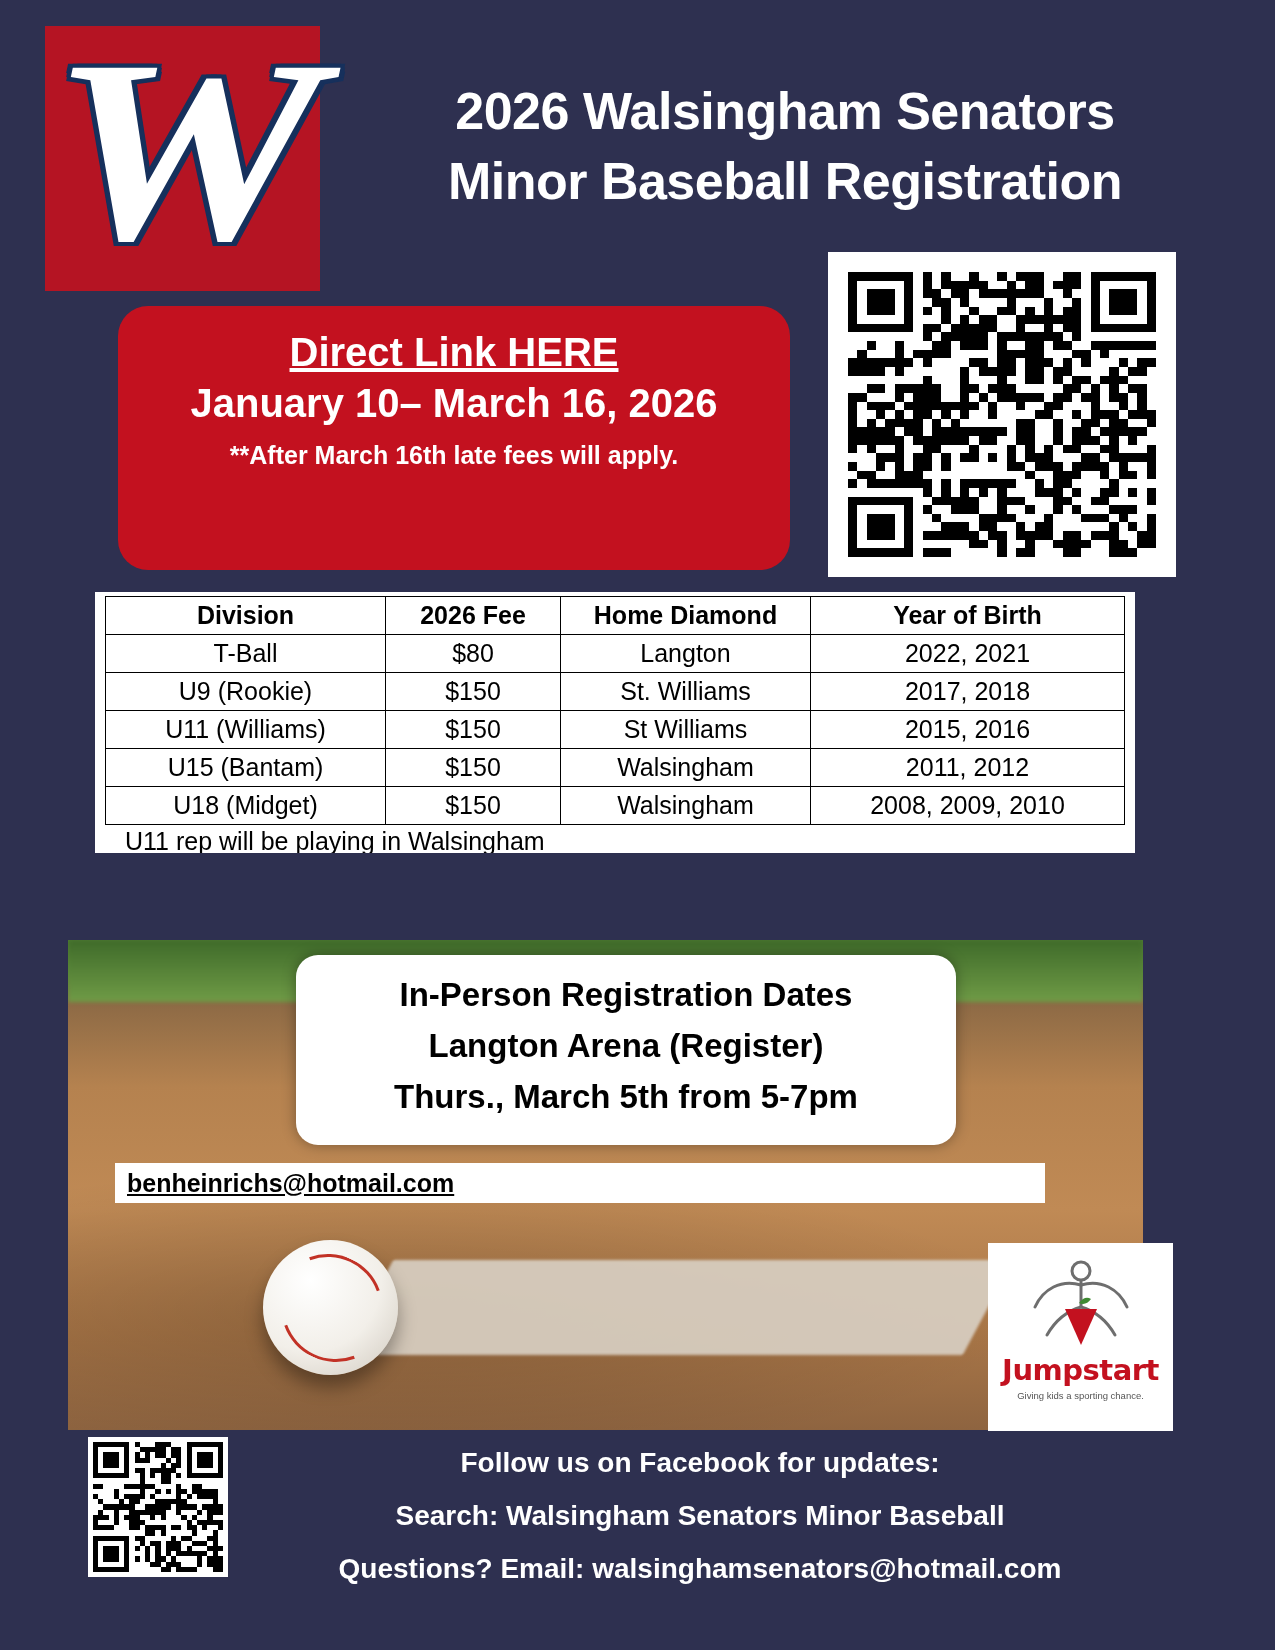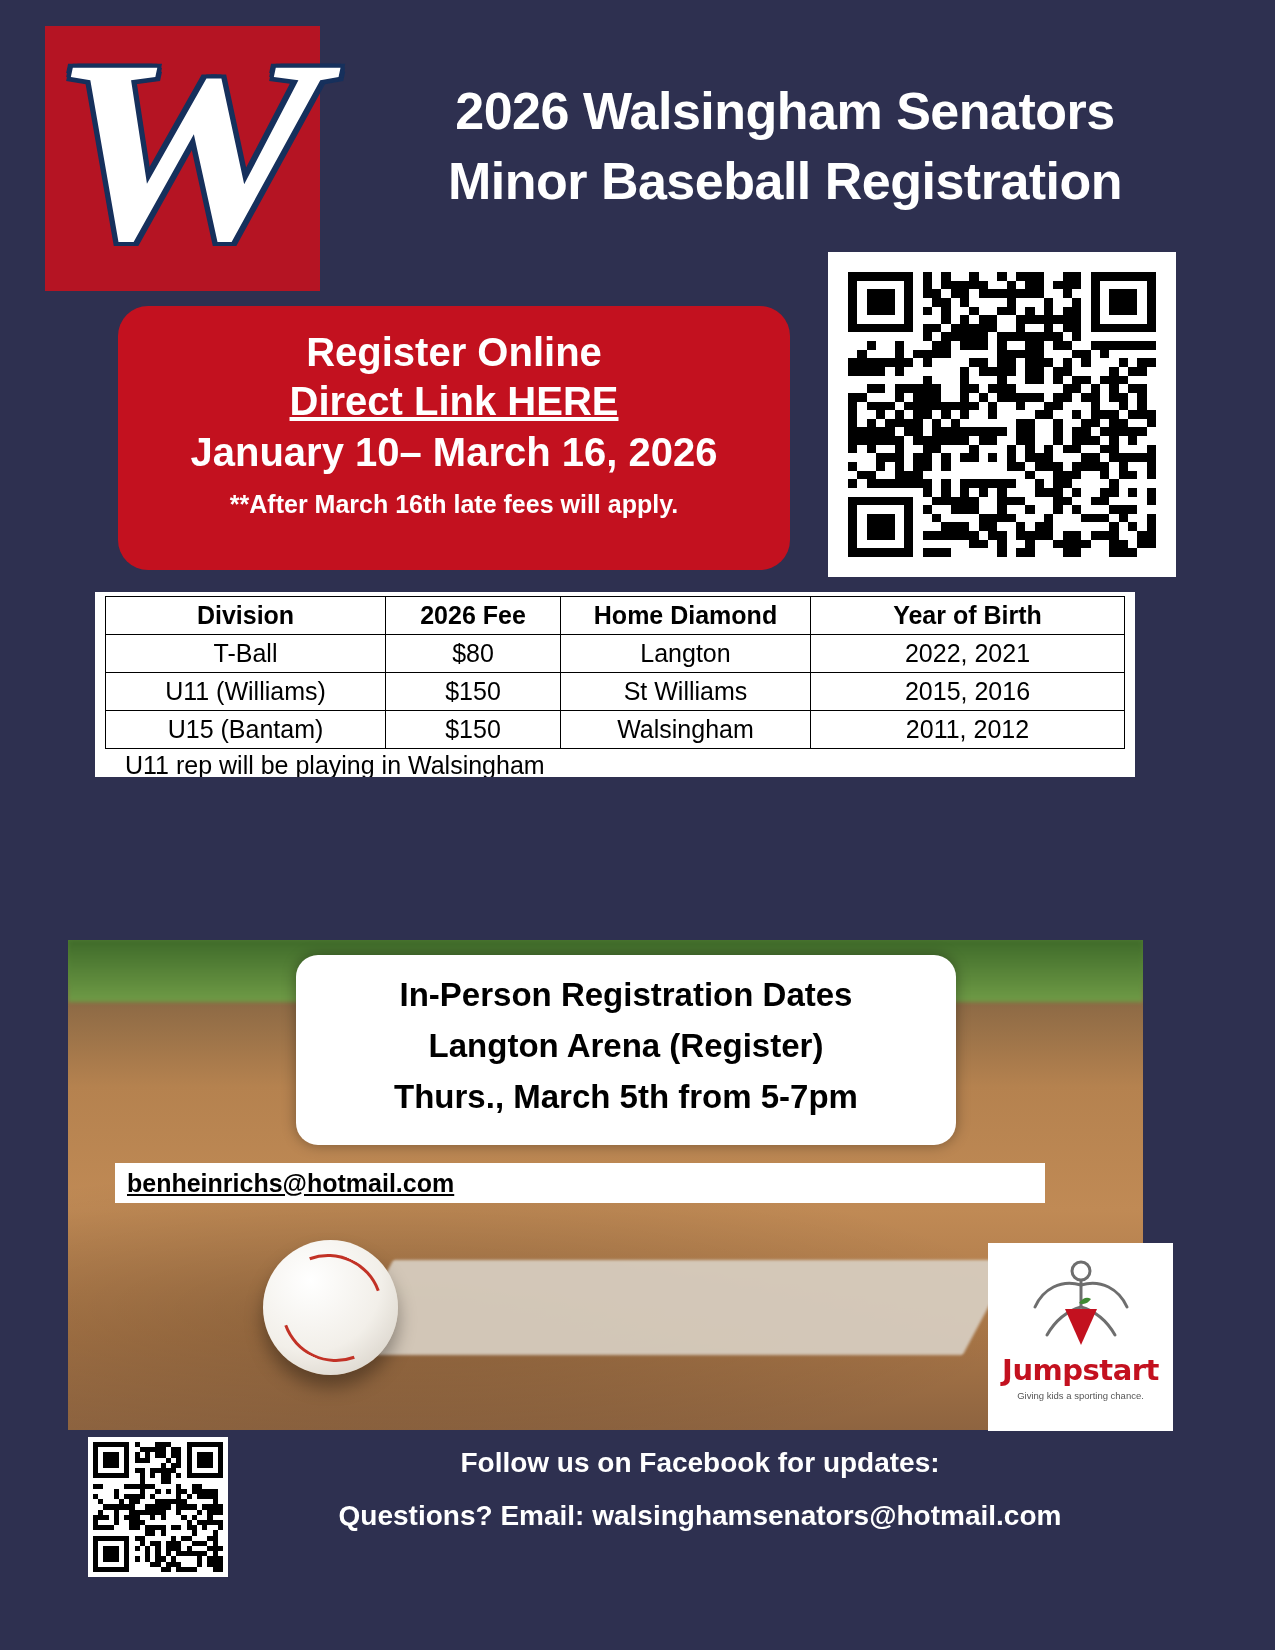--- a/index.html
+++ b/index.html
@@ -264,21 +264,20 @@
   <div class="logo-box">
     <span class="logo-w">W</span>
   </div>
   <div class="title-block">
     <div class="title-line">2026 Walsingham Senators</div>
     <div class="title-line">Minor Baseball Registration</div>
   </div>
 </div>
 
 <div class="register-box">
-  <div class="reg-line1">Register Online</div>
   <div class="reg-line2">Direct Link HERE</div>
   <div class="reg-line3">January 10– March 16, 2026</div>
   <div class="reg-note">**After March 16th late fees will apply.</div>
 </div>
 
 <div class="qr-main">
   <div class="qr-grid" id="qr-main-grid" style="grid-template-columns: repeat(33, 1fr); grid-template-rows: repeat(33, 1fr);">
       <i style="background: rgb(0, 0, 0);"></i>
       <i style="background: rgb(0, 0, 0);"></i>
       <i style="background: rgb(0, 0, 0);"></i>
@@ -1382,30 +1381,42 @@
       </tr>
     </thead>
     <tbody id="fee-rows">
         <tr>
           <td class="col0">T-Ball</td>
           <td class="col1">$80</td>
           <td class="col2">Langton</td>
           <td>2022, 2021</td>
         </tr>
         <tr>
+          <td class="col0">U9 (Rookie)</td>
+          <td class="col1">$150</td>
+          <td class="col2">St. Williams</td>
+          <td>2017, 2018</td>
+        </tr>
+        <tr>
           <td class="col0">U11 (Williams)</td>
           <td class="col1">$150</td>
           <td class="col2">St Williams</td>
           <td>2015, 2016</td>
         </tr>
         <tr>
           <td class="col0">U15 (Bantam)</td>
           <td class="col1">$150</td>
           <td class="col2">Walsingham</td>
           <td>2011, 2012</td>
+        </tr>
+        <tr>
+          <td class="col0">U18 (Midget)</td>
+          <td class="col1">$150</td>
+          <td class="col2">Walsingham</td>
+          <td>2008, 2009, 2010</td>
         </tr>
       </tbody>
   </table>
   <div class="table-note">U11 rep will be playing in Walsingham</div>
 </div>
 
 <div class="photo">
   <div class="grass"></div>
   <div class="dirt-shade"></div>
   <div class="plate"></div>
@@ -2067,14 +2078,15 @@
       <i style="background: rgb(255, 255, 255);"></i>
       <i style="background: rgb(255, 255, 255);"></i>
       <i style="background: rgb(255, 255, 255);"></i>
       <i style="background: rgb(0, 0, 0);"></i>
       <i style="background: rgb(0, 0, 0);"></i>
     </div>
 </div>
 
 <div class="footer">
   <div>Follow us on Facebook for updates:</div>
+  <div>Search: Walsingham Senators Minor Baseball</div>
   <div>Questions? Email: walsinghamsenators@hotmail.com</div>
 </div>
 
 </body></html>

